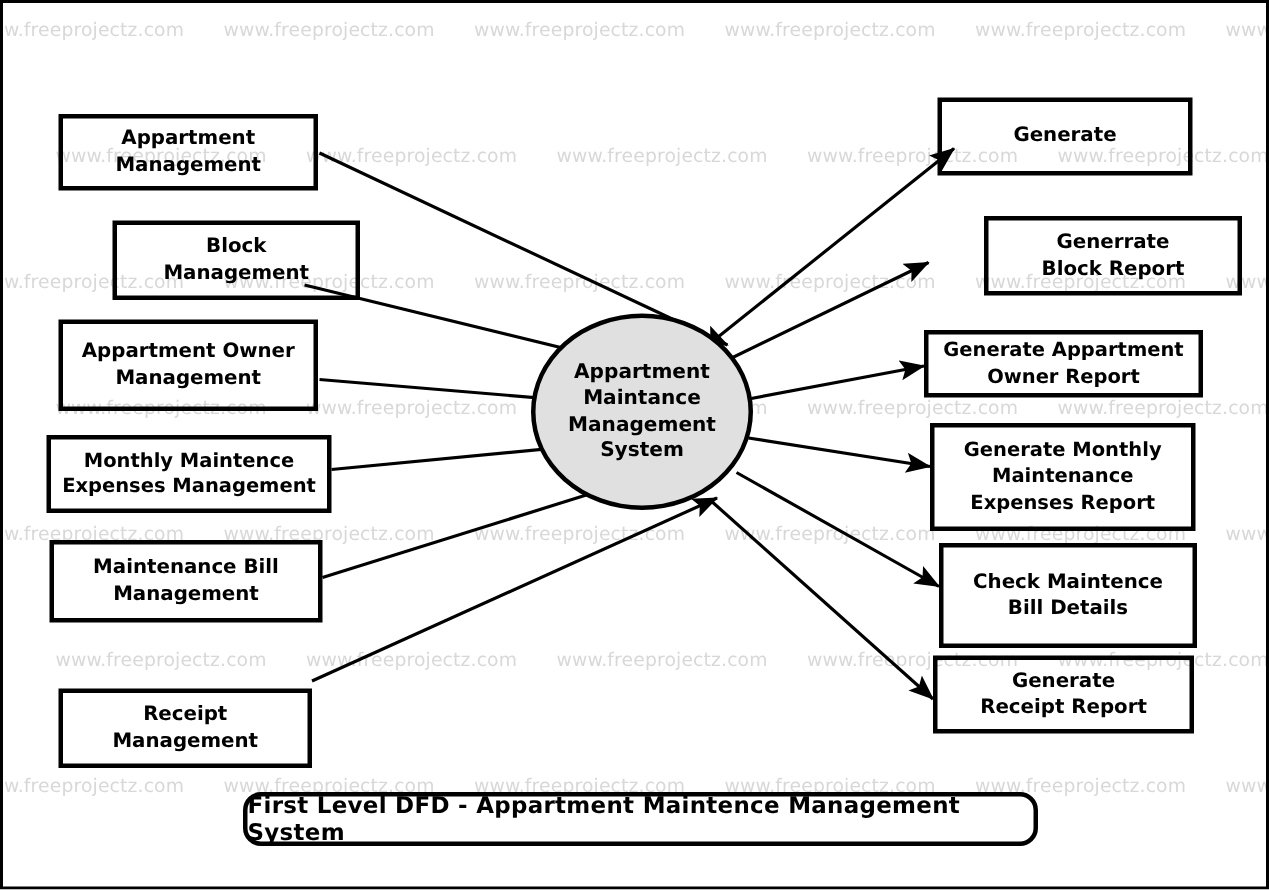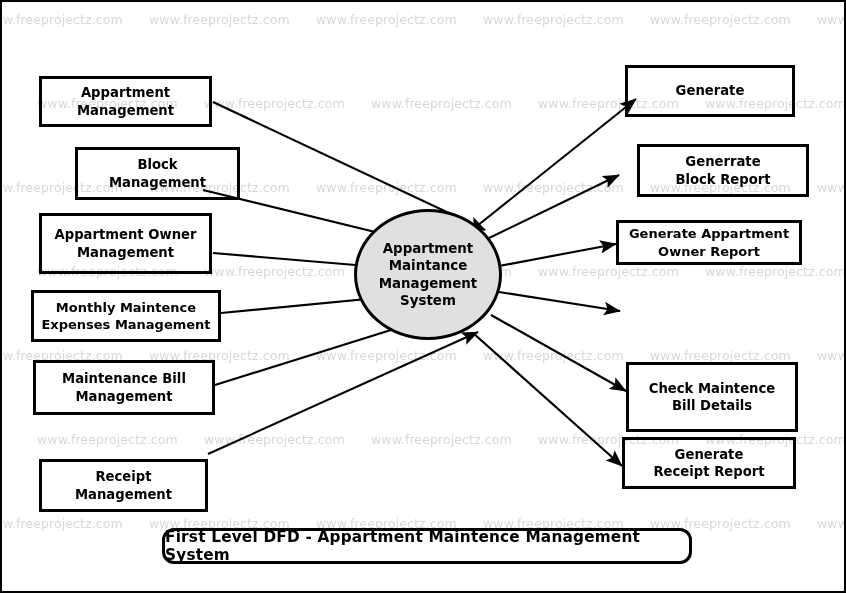--- a/index.html
+++ b/index.html
@@ -214,34 +214,41 @@
         <span>System</span>
       </span>
     </div>
 
     <div class="node" style="left:623px; top:63px; width:170px; height:52px;">
       <span>
         <span>Generate</span><br>
       </span>
     </div>
 
-    <div class="node" style="left:635px; top:142px; width:172px; height:53px;">
+    <div class="node" style="left:654px; top:142px; width:172px; height:53px;">
       <span>
         <span>Generrate</span><br>
         <span>Block Report</span>
       </span>
     </div>
 
     <div class="node wide-text" style="left:614px; top:218px; width:186px; height:45px;">
       <span>
         <span>Generate Appartment</span><br>
         <span>Owner Report</span>
       </span>
     </div>
 
+    <div class="node wide-text" style="left:618px; top:280px; width:177px; height:72px;">
+      <span>
+        <span>Generate Monthly</span><br>
+        <span>Maintenance</span><br>
+        <span>Expenses Report</span>
+      </span>
+    </div>
 
     <div class="node" style="left:624px; top:360px; width:172px; height:70px;">
       <span>
         <span>Check Maintence</span><br>
         <span>Bill Details</span>
       </span>
     </div>
 
     <div class="node" style="left:620px; top:435px; width:174px; height:52px;">
       <span>

